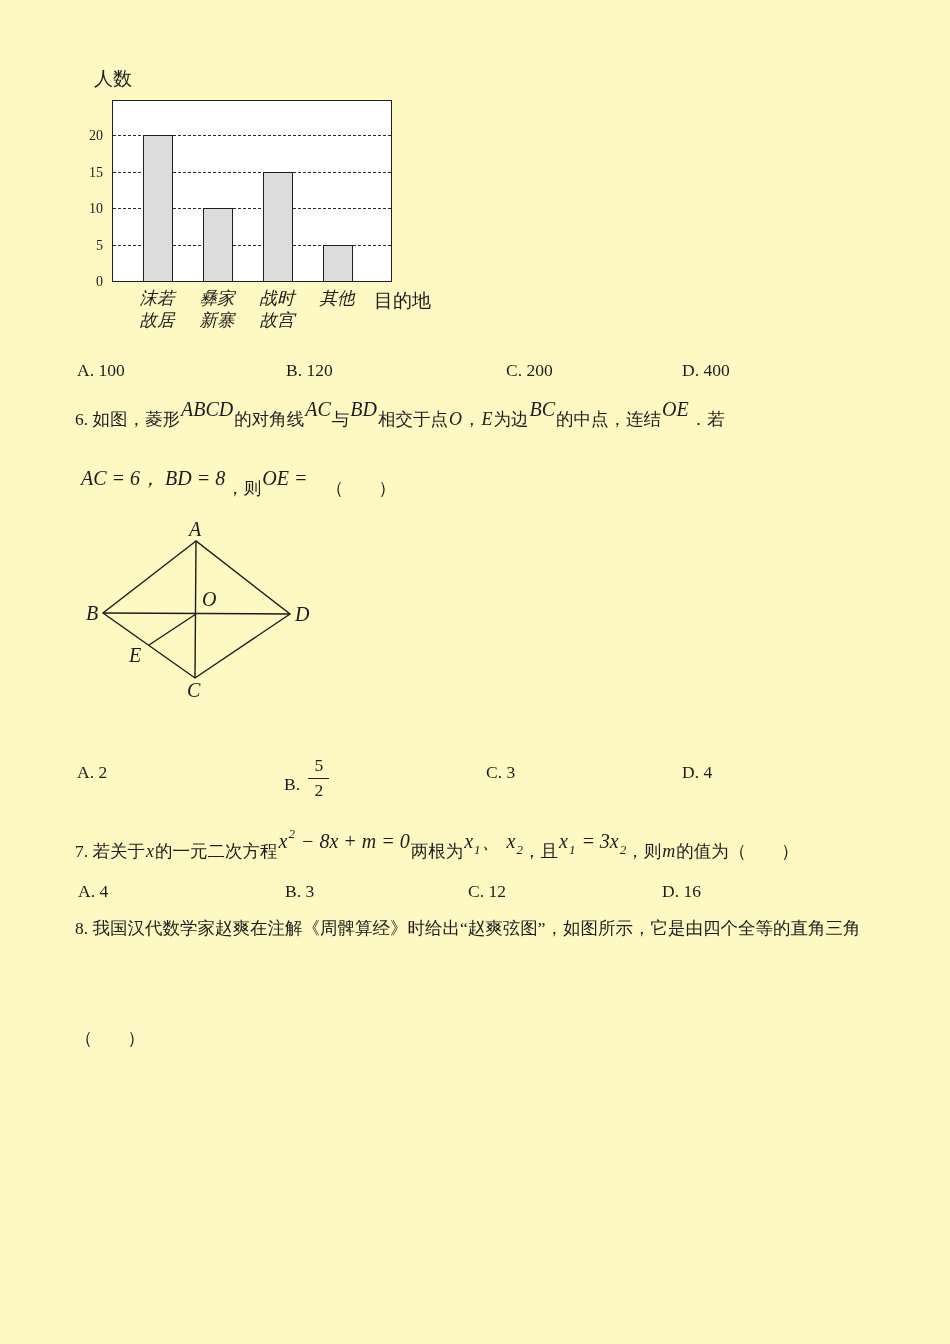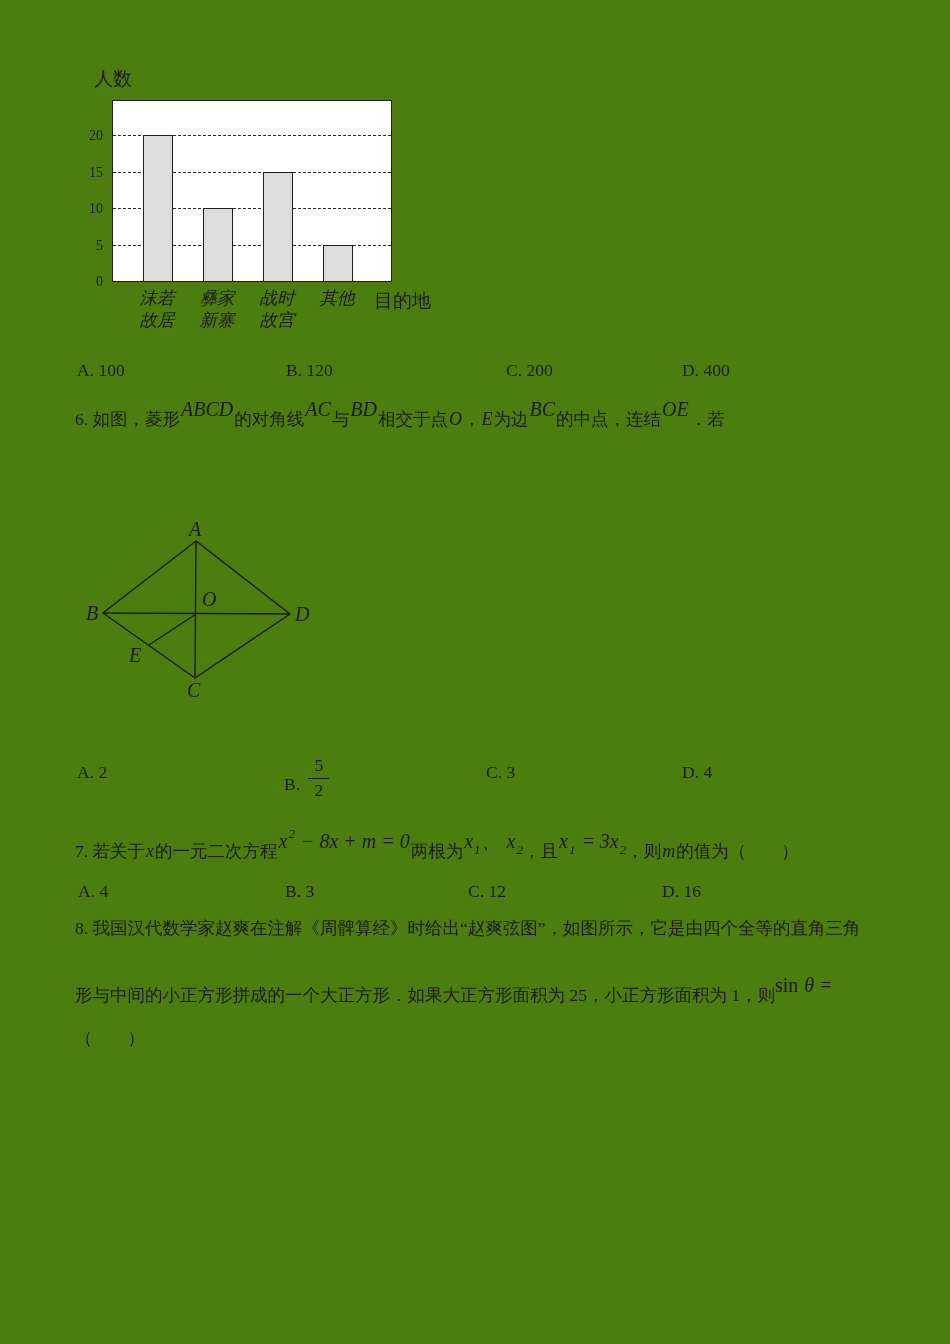--- a/index.html
+++ b/index.html
@@ -1,17 +1,17 @@
 <!DOCTYPE html>
 <html><head>
 <meta charset="utf-8">
 <style>
   html,body{margin:0;padding:0;background:#ffffff;}
   body{width:950px;height:1344px;overflow:hidden;}
-  .page{position:relative;width:950px;height:1344px;background:#4d7c0f;
+  .page{position:relative;width:950px;height:1344px;background:#fef9c3;
         font-family:"Liberation Serif","DejaVu Serif",serif;color:#1c1c1c;}
   
   .chart-ylabel{position:absolute;left:94px;top:66px;font-size:19px;}
   .chart-xlabel{position:absolute;left:374px;top:288px;font-size:19px;}
   .chart-plot{position:absolute;left:112px;top:100px;width:280px;height:182px;
               border:1.6px solid #1f1f1f;box-sizing:border-box;background:#fff;}
   .gridline{position:absolute;left:0;right:0;height:0;border-top:1.6px dashed #2b2b2b;}
   .bar{position:absolute;bottom:0;width:30px;box-sizing:border-box;
        background:#dcdcdc;border:1.5px solid #1f1f1f;border-bottom:none;}
   .ytick{position:absolute;left:0;width:103px;text-align:right;font-size:14px;line-height:18px;}
@@ -70,20 +70,21 @@
   </div>
 
   <div>
     <span class="opt" style="left:77px;top:362px">A. 100</span>
     <span class="opt" style="left:286px;top:362px">B. 120</span>
     <span class="opt" style="left:506px;top:362px">C. 200</span>
     <span class="opt" style="left:682px;top:362px">D. 400</span>
   </div>
 
   <div class="line" style="left:75px;top:399px"><span class="seg-cn">6. 如图，菱形</span><span class="seg-m">ABCD</span><span class="seg-cn">的对角线</span><span class="seg-m">AC</span><span class="seg-cn">与</span><span class="seg-m">BD</span><span class="seg-cn">相交于点</span><span class="seg-mi">O</span><span class="seg-cn">，</span><span class="seg-mi">E</span><span class="seg-cn">为边</span><span class="seg-m">BC</span><span class="seg-cn">的中点，连结</span><span class="seg-m">OE</span><span class="seg-cn">．若</span></div>
+  <div class="line" style="left:80px;top:468px"><span class="seg-m">AC = 6，  BD = 8</span><span class="seg-cn">，则</span><span class="seg-m">OE =</span><span class="seg-cn">　（　　）</span></div>
 
   <svg class="figure-svg" width="235" height="185" viewBox="0 0 235 185">
     <g stroke="#1c1c1c" stroke-width="1.4" fill="none">
       <polygon points="111,20 18,92 110,157 205,93"></polygon>
       <line x1="111" y1="20" x2="110" y2="157"></line>
       <line x1="18" y1="92" x2="205" y2="93"></line>
       <line x1="111" y1="93" x2="64" y2="124"></line>
     </g>
     <text x="104" y="15">A</text>
     <text x="1" y="99">B</text>
@@ -102,16 +103,15 @@
 
   <div class="line" style="left:75px;top:827px"><span class="seg-cn">7. 若关于</span><span class="seg-mi">x</span><span class="seg-cn">的一元二次方程</span><span class="seg-m">x</span><span class="seg-msup">2</span><span class="seg-m"> − 8x + m = 0</span><span class="seg-cn">两根为</span><span class="seg-m">x</span><span class="seg-msub">1</span><span class="seg-m">、 x</span><span class="seg-msub">2</span><span class="seg-cn">，且</span><span class="seg-m">x</span><span class="seg-msub">1</span><span class="seg-m"> = 3x</span><span class="seg-msub">2</span><span class="seg-cn">，则</span><span class="seg-mi">m</span><span class="seg-cn">的值为（　　）</span></div>
   <div>
     <span class="opt" style="left:78px;top:883px">A. 4</span>
     <span class="opt" style="left:285px;top:883px">B. 3</span>
     <span class="opt" style="left:468px;top:883px">C. 12</span>
     <span class="opt" style="left:662px;top:883px">D. 16</span>
   </div>
 
   <div class="line" style="left:75px;top:919px"><span class="seg-cn">8. 我国汉代数学家赵爽在注解《周髀算经》时给出“赵爽弦图”，如图所示，它是由四个全等的直角三角</span></div>
-  <div class="line" style="left:75px;top:975px"><span class="seg-cn">形与中间的小正方形拼成的一个大正方形．如果大正方形面积为 25，小正方形面积为 1，则</span><span class="seg-mr">sin </span><span class="seg-m">θ</span><span class="seg-mr"> =</span></div>
   <div class="line" style="left:75px;top:1029px"><span class="seg-cn">（　　）</span></div>
 
 </div>
 
 </body></html>

